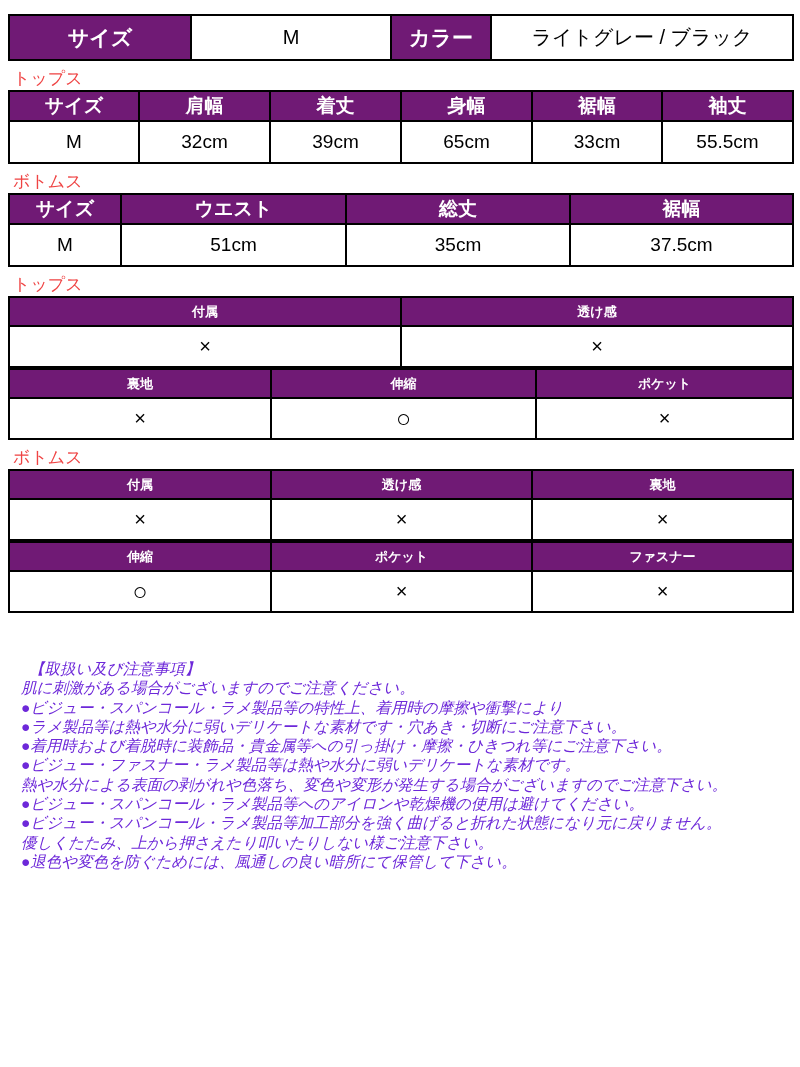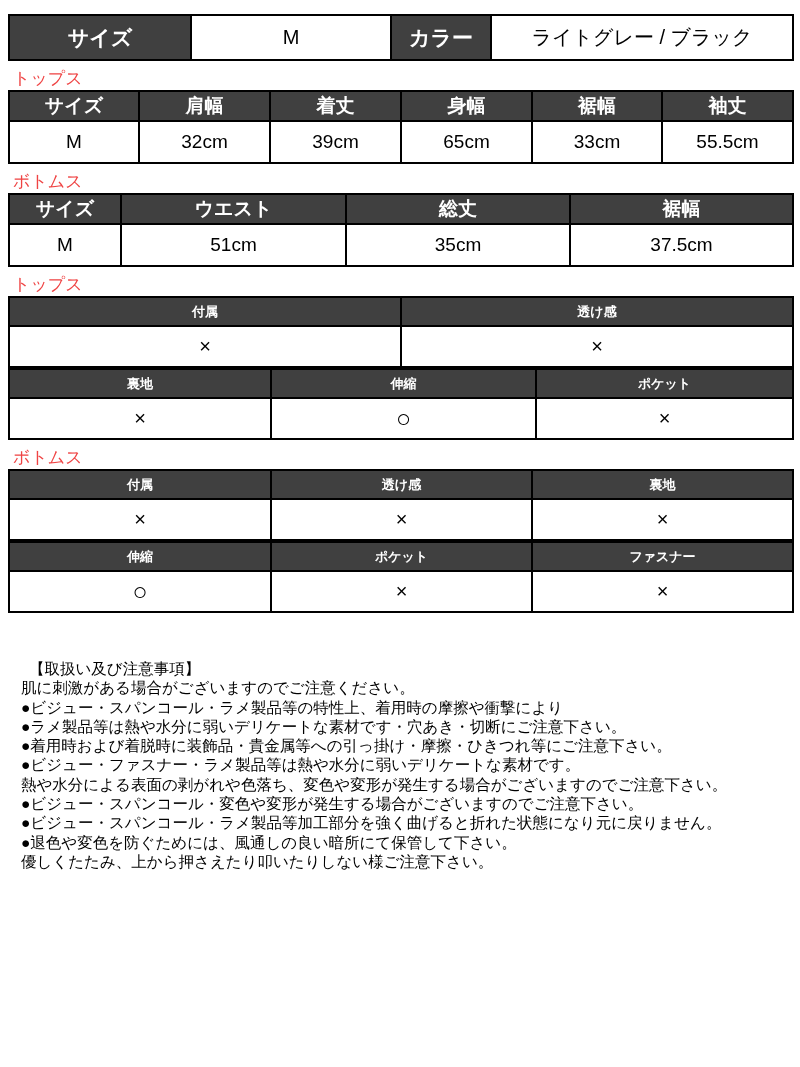--- a/index.html
+++ b/index.html
@@ -5,37 +5,37 @@
   html,body{margin:0;padding:0;}
   body{
     width:800px;height:1067px;background:#ffffff;
     font-family:"Liberation Sans","DejaVu Sans",sans-serif;
     color:#000;
     -webkit-font-smoothing:antialiased;
   }
   .page{position:relative;width:800px;height:1067px;overflow:hidden;}
   table{border-collapse:collapse;table-layout:fixed;margin-left:8px;width:784px;}
   th,td{border:2px solid #000;text-align:center;vertical-align:middle;overflow:hidden;white-space:nowrap;}
-  th{background:#404040;color:#fff;font-weight:bold;}
+  th{background:#701a75;color:#fff;font-weight:bold;}
   
   .spec-table{margin-top:14px;}
   .spec-table th,.spec-table td{height:41px;font-size:21px;}
   .spec-table td{font-size:20px;}
   
   .section-label{margin:8px 0 1px 13px;font-size:17px;color:#ef4444;line-height:20px;}
   
   .size-table th{height:26px;font-size:19px;}
   .size-table td{height:38px;font-size:19px;}
   
   .feat-table th{height:25px;font-size:13px;}
   .feat-table td{height:37px;font-size:20px;}
   .feat-table.second{margin-top:0px;}
   td.mark-circle{font-size:25px;}
   
-  .notes{margin:46px 0 0 21px;font-size:15.5px;line-height:19.3px;color:#000000;}
+  .notes{margin:46px 0 0 21px;font-size:15.5px;line-height:19.3px;color:#6d28d9;font-style:italic;}
   .notes .notes-title{margin-left:8px;}
   .notes div{white-space:nowrap;}
 </style>
 </head>
 <body>
 
 <div class="page">
 
   <table class="spec-table">
     <colgroup>
@@ -186,19 +186,19 @@
     </table>
 
   <div class="notes">
     <div class="notes-title">【取扱い及び注意事項】</div>
     <div>肌に刺激がある場合がございますのでご注意ください。</div>
     <div>●ビジュー・スパンコール・ラメ製品等の特性上、着用時の摩擦や衝撃により</div>
     <div>●ラメ製品等は熱や水分に弱いデリケートな素材です・穴あき・切断にご注意下さい。</div>
     <div>●着用時および着脱時に装飾品・貴金属等への引っ掛け・摩擦・ひきつれ等にご注意下さい。</div>
     <div>●ビジュー・ファスナー・ラメ製品等は熱や水分に弱いデリケートな素材です。</div>
     <div>熱や水分による表面の剥がれや色落ち、変色や変形が発生する場合がございますのでご注意下さい。</div>
-    <div>●ビジュー・スパンコール・変色や変形が発生する場合がございますのでご注意下さい。</div>
+    <div>●ビジュー・スパンコール・ラメ製品等へのアイロンや乾燥機の使用は避けてください。</div>
     <div>●ビジュー・スパンコール・ラメ製品等加工部分を強く曲げると折れた状態になり元に戻りません。</div>
+    <div>優しくたたみ、上から押さえたり叩いたりしない様ご注意下さい。</div>
     <div>●退色や変色を防ぐためには、風通しの良い暗所にて保管して下さい。</div>
-    <div>優しくたたみ、上から押さえたり叩いたりしない様ご注意下さい。</div>
   </div>
 
 </div>
 
 </body></html>

